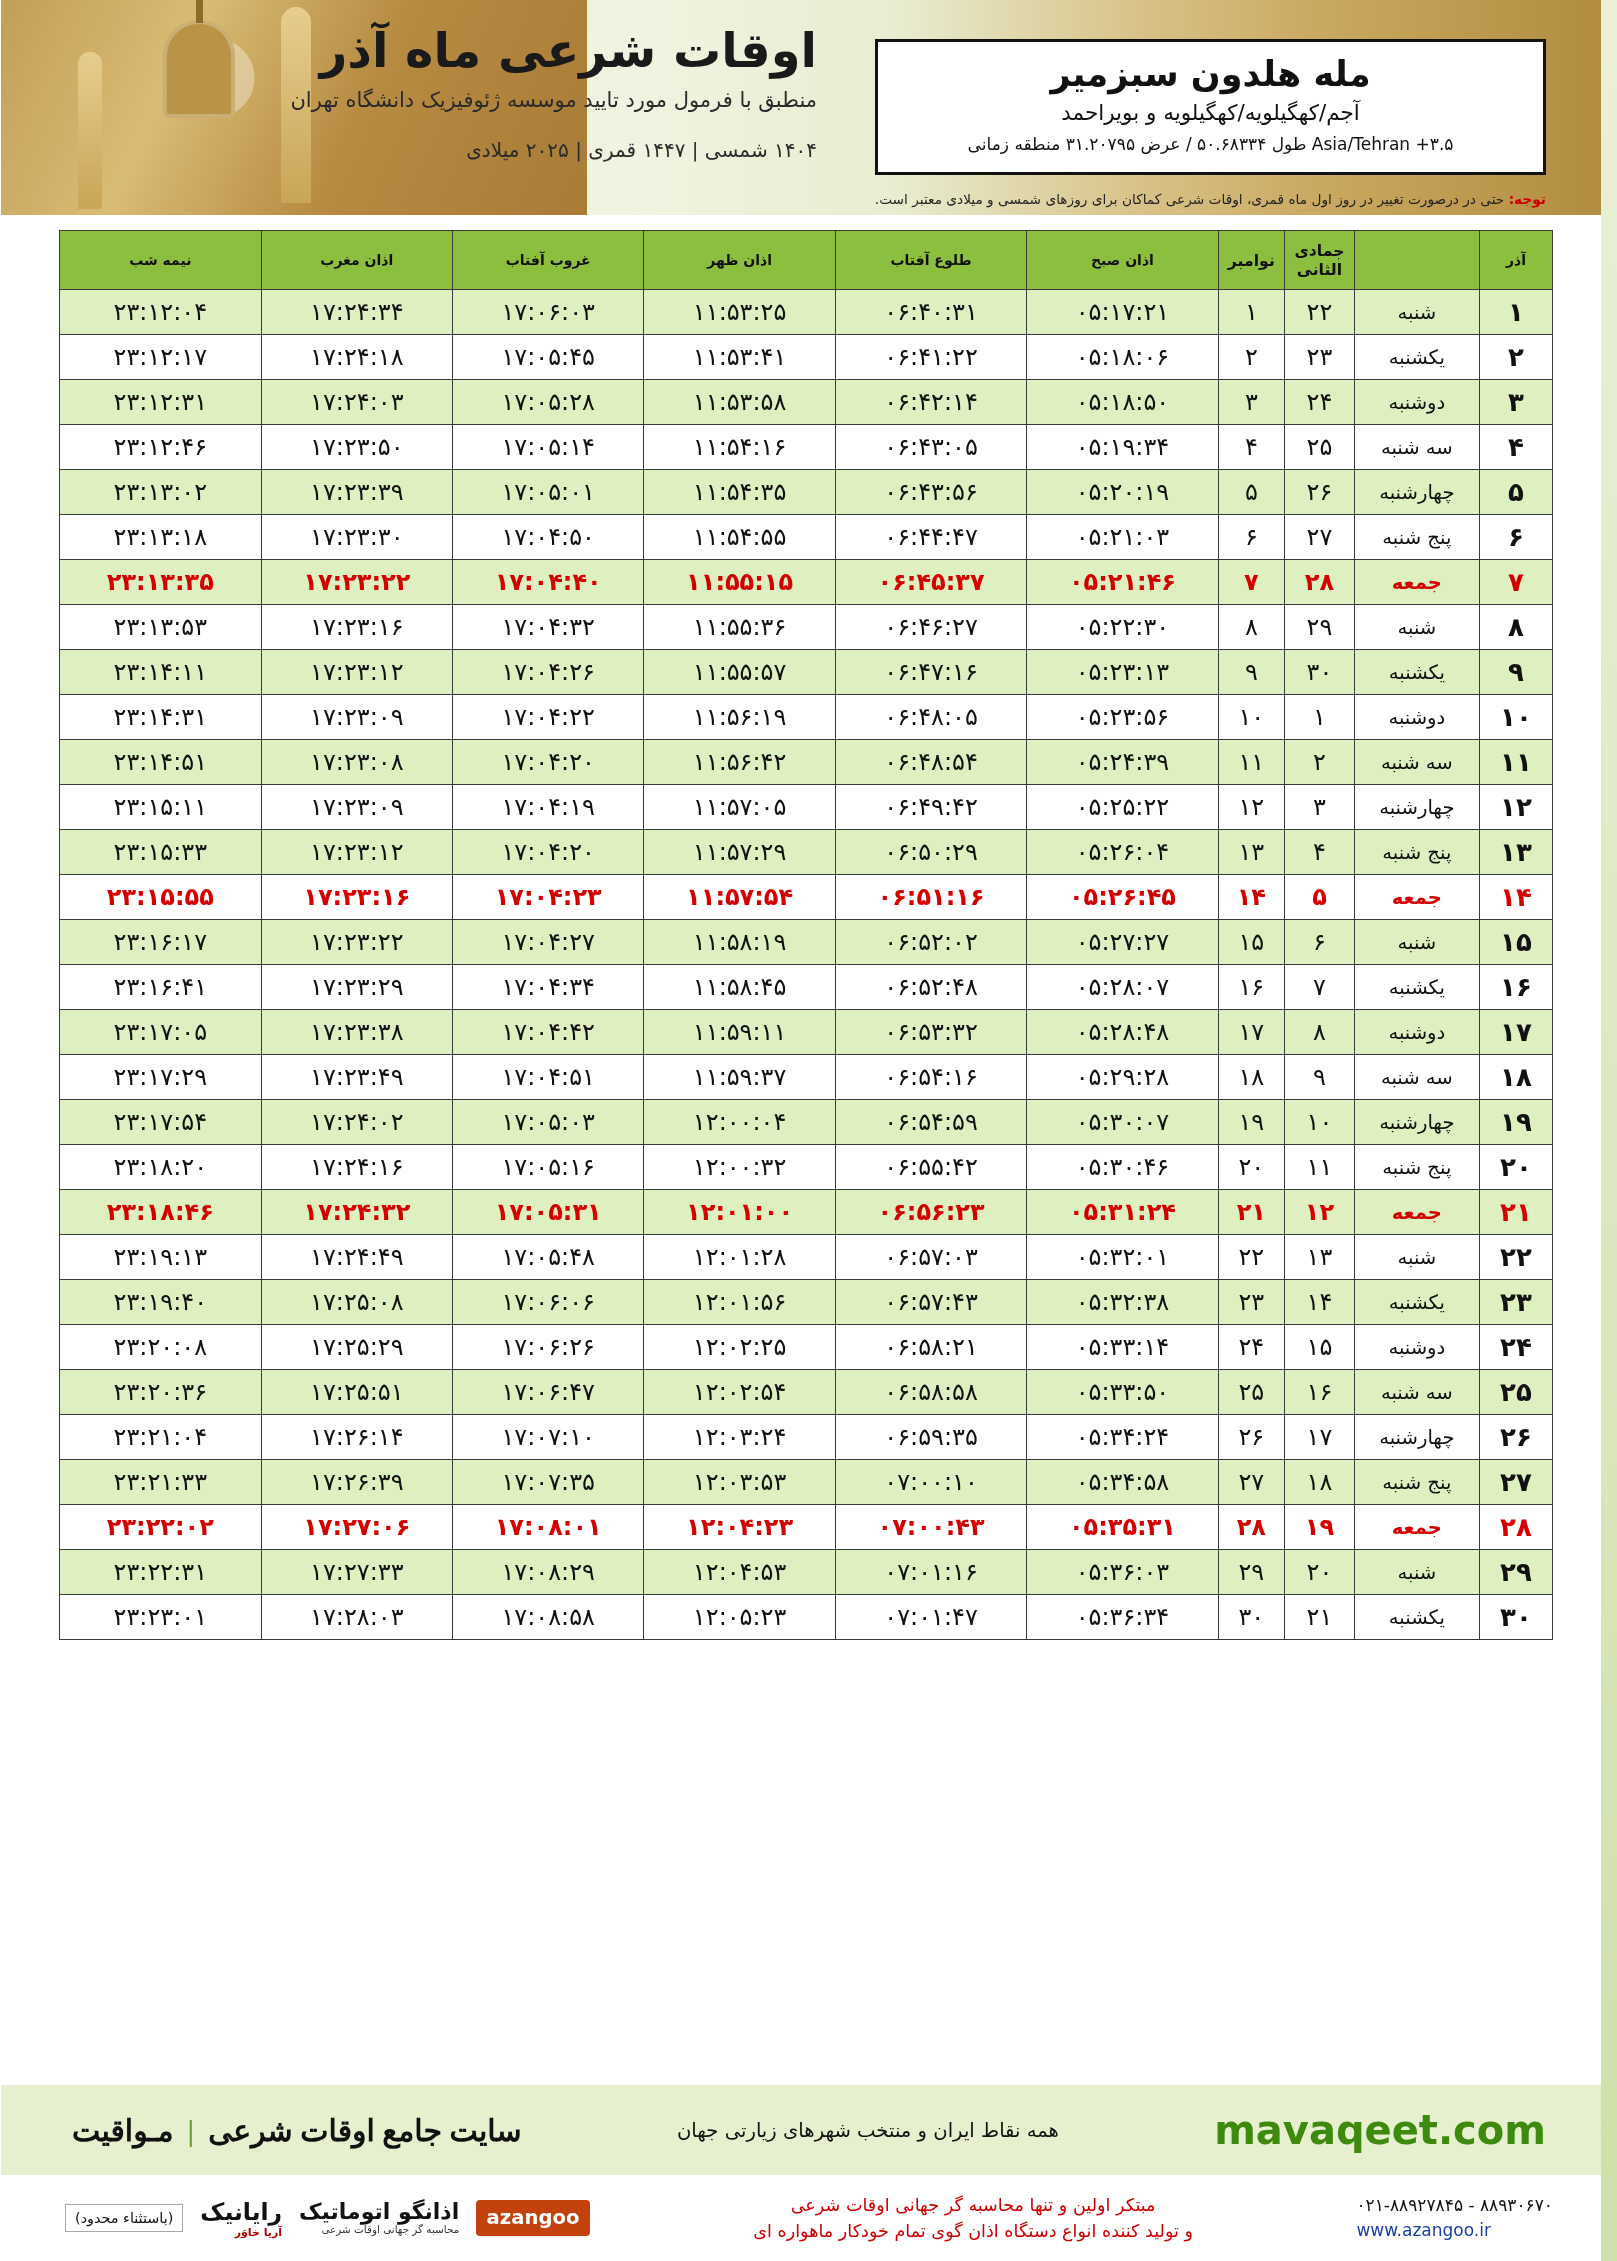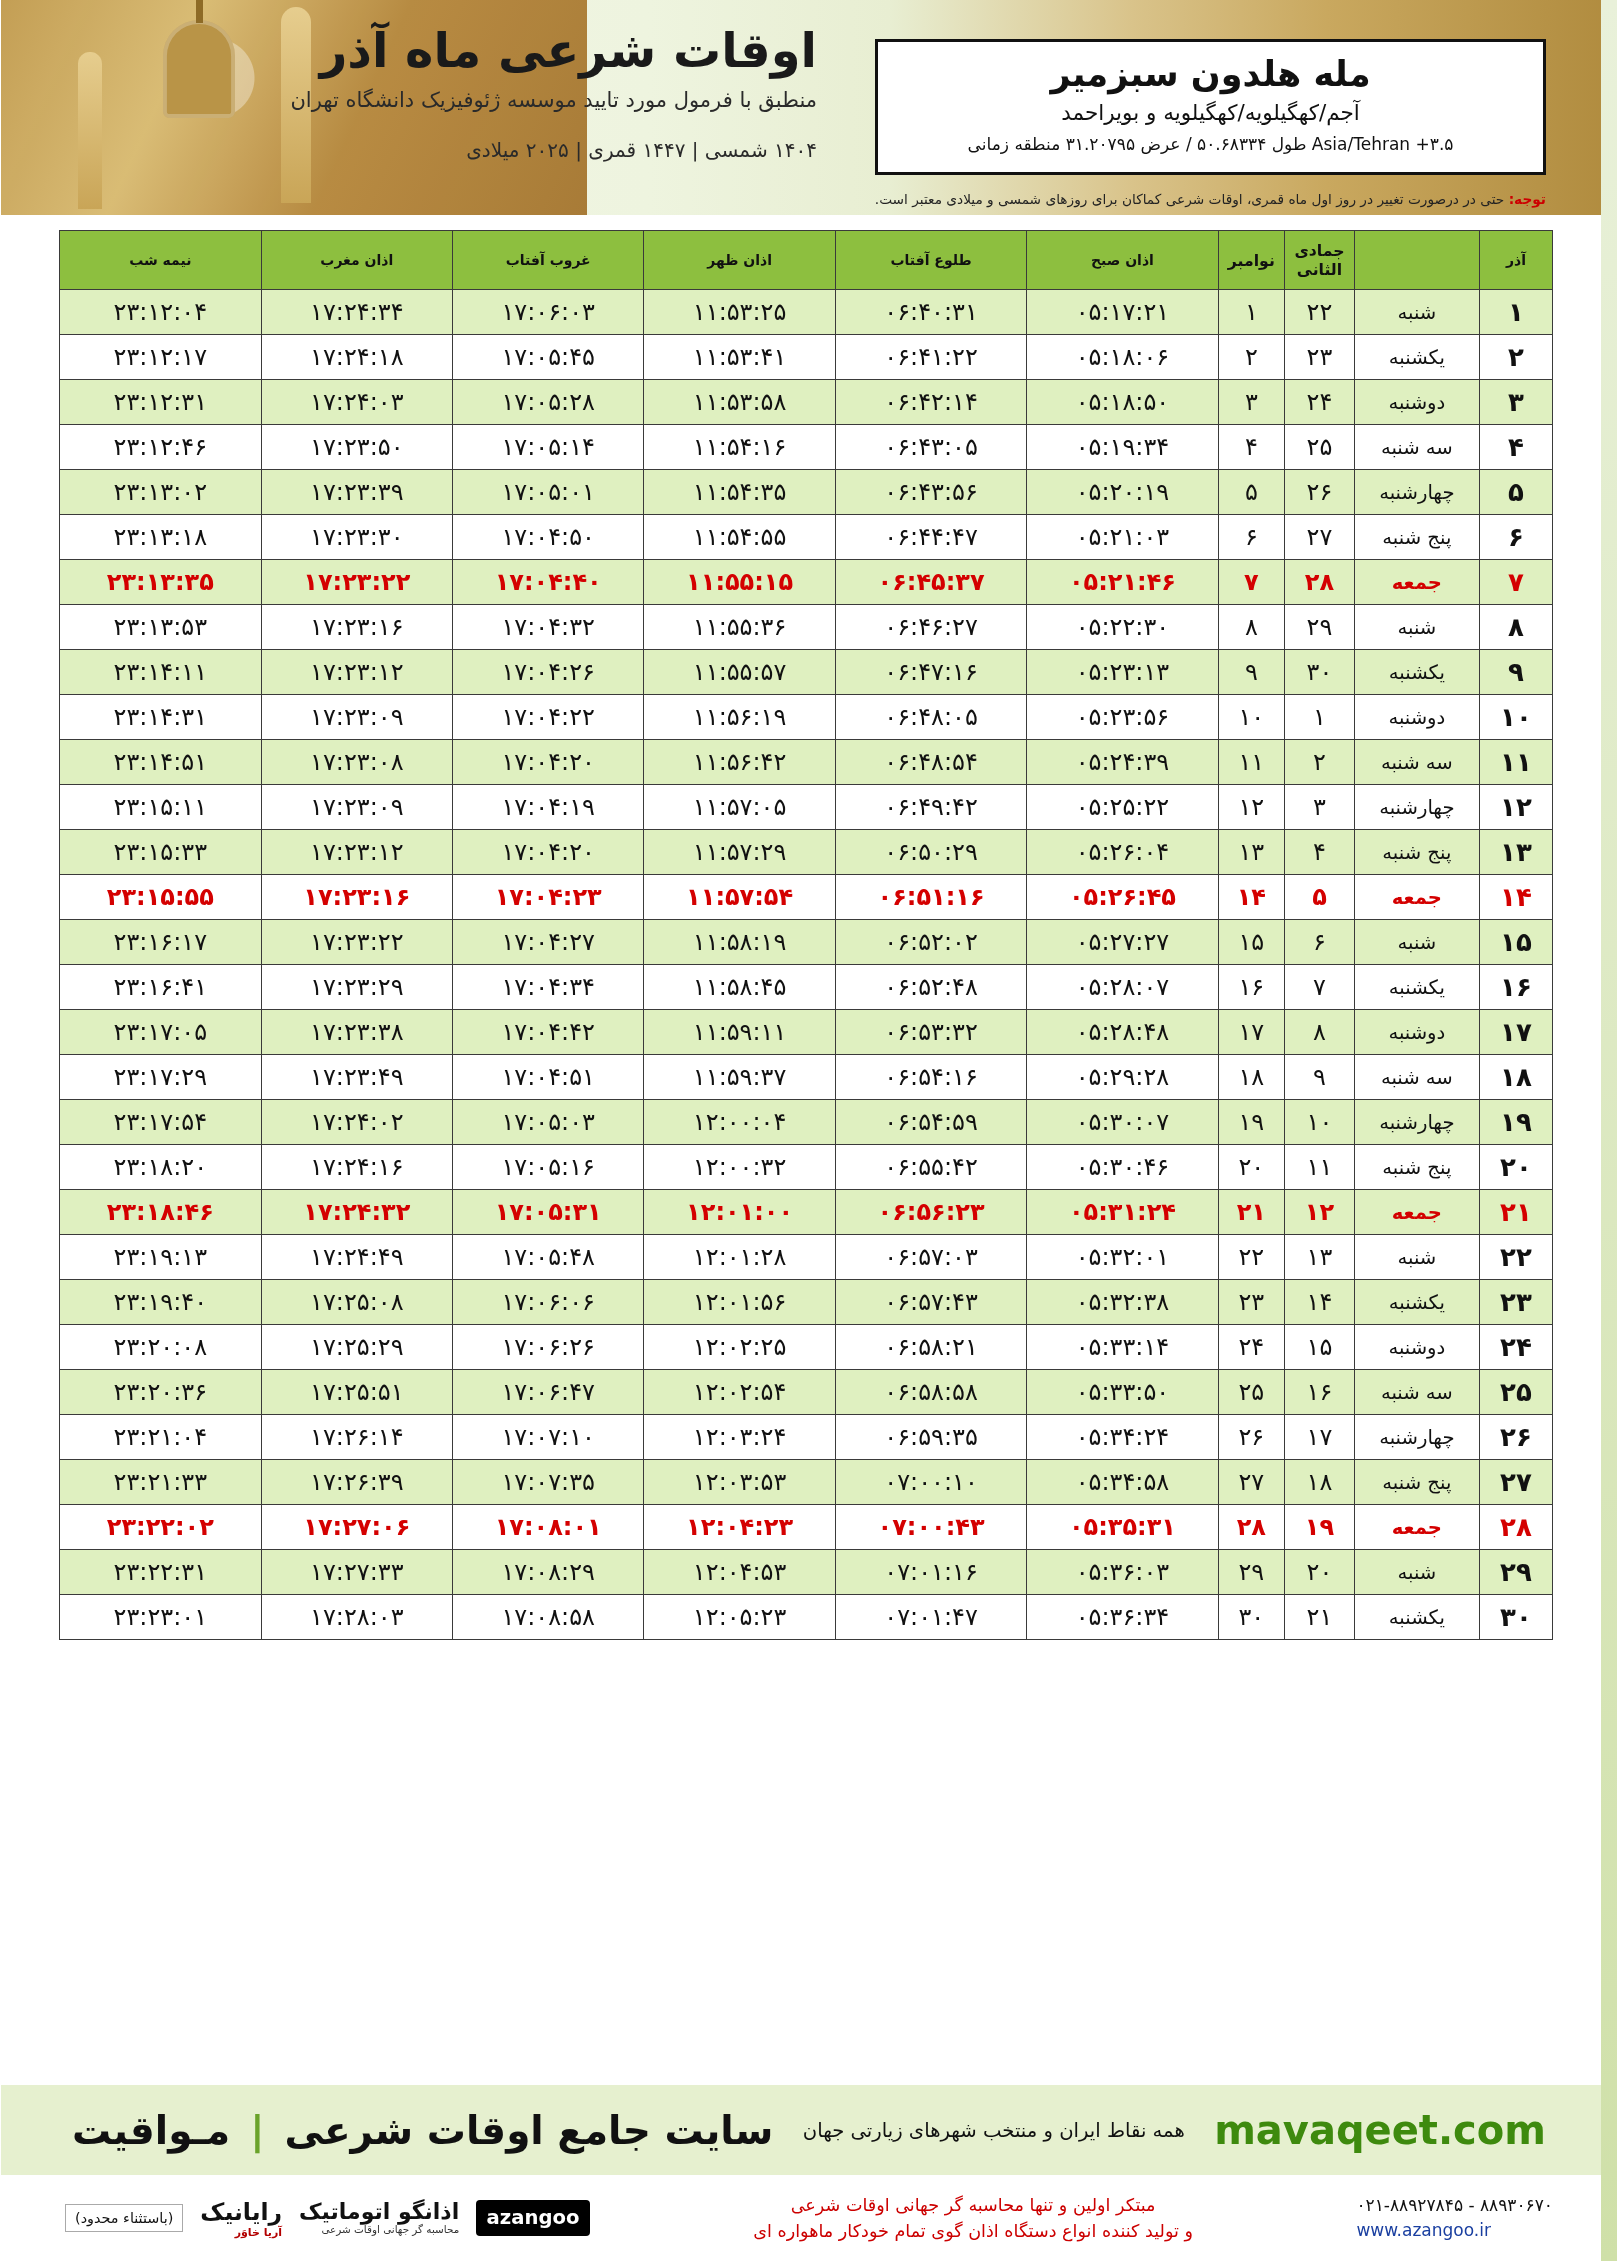--- a/index.html
+++ b/index.html
@@ -96,39 +96,39 @@
   col.c-time-w{width:179px;}
   .hdr-slanted{font-size:15px;}
   
   .footer{
     position:absolute;left:0;right:0;bottom:0;height:176px;background:#ffffff;
   }
   .footer-green{
     position:absolute;left:0;right:0;top:0;height:90px;background:#e6f0cf;
     display:flex;align-items:center;justify-content:space-between;padding:0 72px;box-sizing:border-box;
   }
-  .brand-fa{font-size:39px;font-weight:bold;color:#111;}
+  .brand-fa{font-size:30px;font-weight:bold;color:#111;font-family:Liberation Serif, serif;}
   .brand-fa .sep{color:#6aa32a;padding:0 6.5px;}
   .brand-mid{font-size:19.6px;color:#111;}
   .brand-url{font-size:40px;color:#3e8a0e;font-weight:bold;direction:ltr;}
   .footer-bottom{
     position:absolute;left:0;right:0;top:90px;height:86px;
     display:flex;align-items:center;justify-content:space-between;padding:0 65px;box-sizing:border-box;
   }
   .f-phone{font-size:17px;color:#111;direction:ltr;text-align:left;line-height:1.5;}
   .f-phone .url{color:#1a3fa0;}
   .f-slogan{font-size:17.6px;color:#cc0000;text-align:center;line-height:1.5;}
   .f-logos{display:flex;align-items:center;gap:17px;}
   .logo-box{
     border:1.3px solid #aaa;padding:3.9px 9px;font-size:14.4px;color:#111;text-align:center;line-height:1.3;
   }
   .logo-rayaneek{font-size:23.5px;font-weight:bold;color:#111;}
   .logo-rayaneek small{display:block;font-size:11px;color:#b30000;}
   .logo-azangoo{
-    background:#000000;color:#fff;font-size:19.6px;font-weight:bold;padding:6.5px 10.4px;border-radius:3.9px;text-align:center;line-height:1.2;
+    background:#c2410c;color:#fff;font-size:19.6px;font-weight:bold;padding:6.5px 10.4px;border-radius:3.9px;text-align:center;line-height:1.2;
   }
   .logo-az-fa{font-size:22px;font-weight:bold;color:#111;line-height:1.1;}
   .logo-az-fa small{display:block;font-size:10.4px;color:#333;font-weight:normal;}
   .right-strip{
     position:absolute;right:0;top:0;width:17px;height:2261px;
     background:linear-gradient(180deg,#e9f1da 0%,#cfe0a8 100%);
   }
 </style>
 </head>
 <body>

